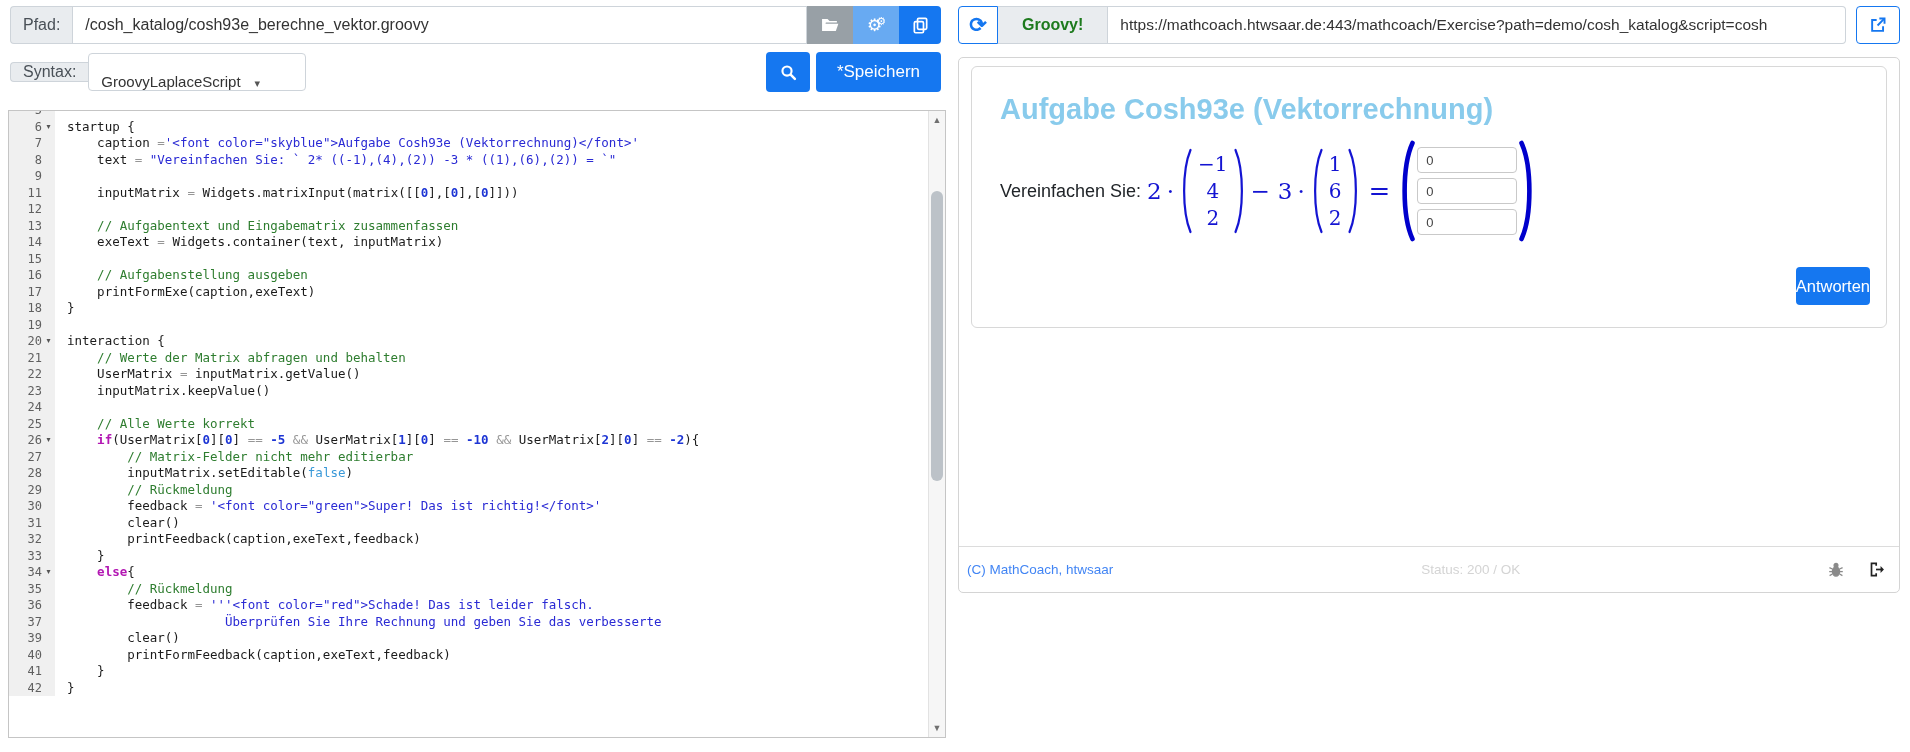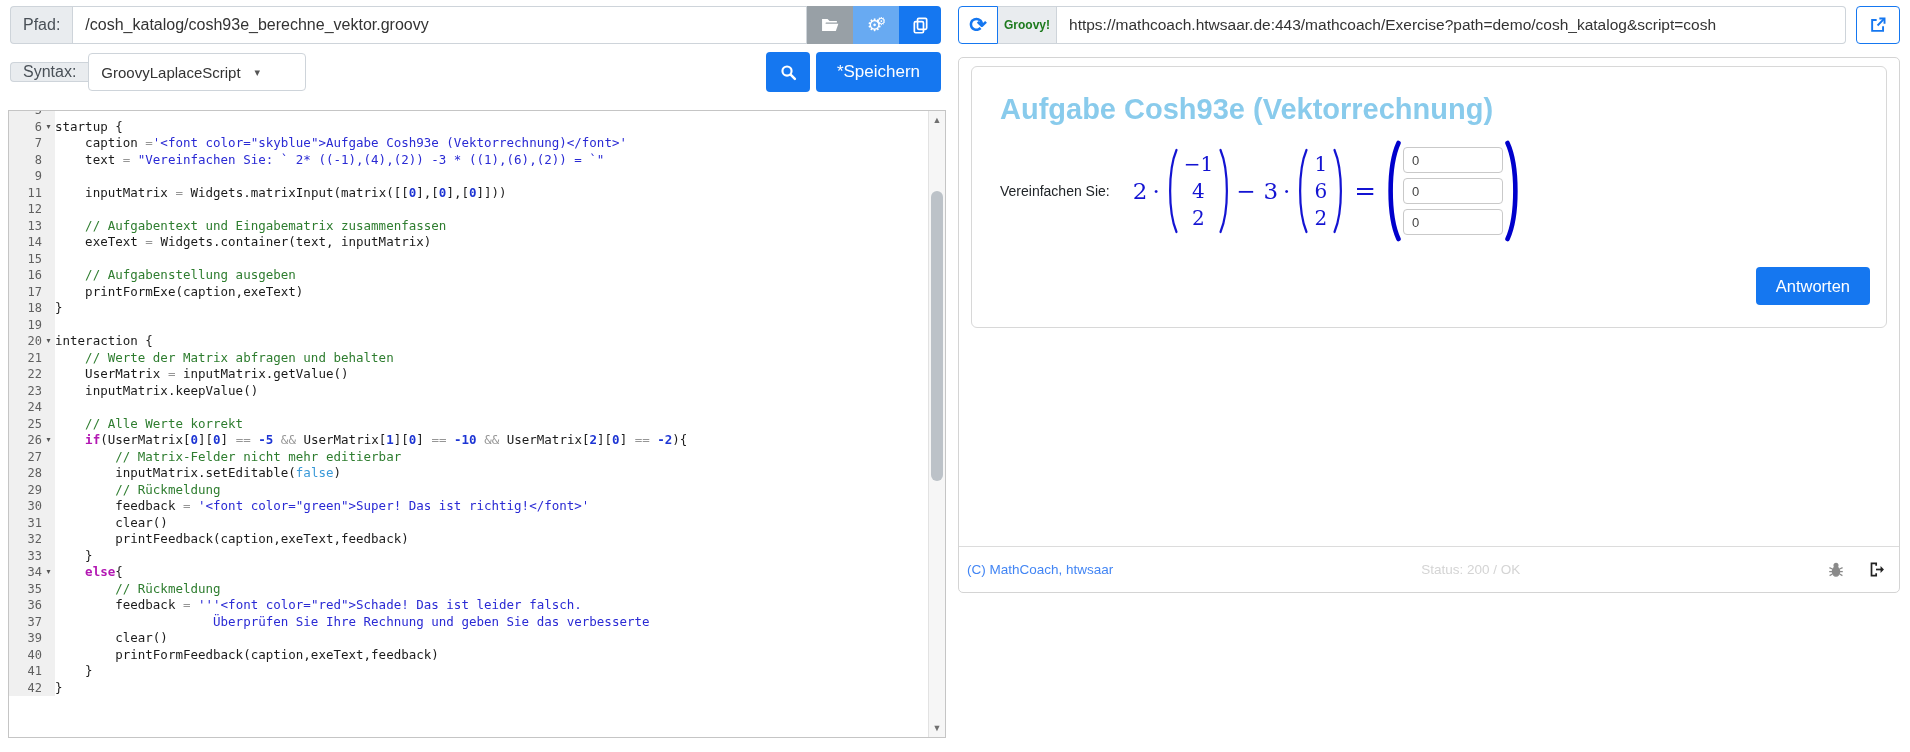--- a/index.html
+++ b/index.html
@@ -16,39 +16,39 @@
               color:#495057; font-size:16px; white-space:nowrap; }
   .path-input { flex:1; border:1px solid #ced4da; border-radius:0; padding:0 12px;
                 font-size:16px; color:#333; outline:none; min-width:0; }
   .btn { display:flex; align-items:center; justify-content:center; border:none;
          cursor:pointer; font-family:"Liberation Sans",sans-serif; }
   .btn-gray { background:#98a0a6; width:46px; }
   .btn-lblue { background:#68aaf2; width:46px; }
   .btn-blue  { background:#1577f0; color:#fff; }
   .grp-end { border-radius:0 4px 4px 0; width:42px; }
   .syntax-select { width:218px; height:38px; border:1px solid #ced4da; border-radius:4px;
-                   background:#fff; display:flex; align-items:center; gap:14px;
+                   background:#fff; display:flex; align-items:flex-end; gap:14px;
                    padding:0 12px; font-size:15px; color:#333; cursor:pointer; }
   .caret { color:#555; font-size:11px; }
   .spacer { flex:1; }
   .btn-search { width:44px; height:40px; border-radius:4px; margin-right:6px; }
   .btn-save { height:40px; padding:0 18px; border-radius:4px; font-size:17px; width:125px; }
 
   
   .editor { position:absolute; left:8px; top:110px; width:938px; height:628px;
             border:1px solid #c5c5c5; background:#fff; overflow:hidden;
             font-family:"DejaVu Sans Mono", monospace; font-size:12.5px; }
   .code-area { margin-top:-9px; }
   .cl { display:flex; height:16.5px; line-height:16.5px; }
   .gut { display:inline-flex; width:46px; min-width:46px; background:#f0f0f0;
          justify-content:flex-end; align-items:center; }
   .lnum { color:#5f5f5f; font-size:12px; text-align:right; }
   .fold { width:13px; font-size:8px; color:#555; text-align:center;
           font-family:"Liberation Sans",sans-serif; }
-  .ct { white-space:pre; color:#1b1b1b; }
+  .ct { white-space:pre; padding-left:12px; color:#1b1b1b; }
   .tk-p { color:#1b1b1b; }
   .tk-c { color:#2e7d2f; }
   .tk-s { color:#2a2ad4; }
   .tk-n { color:#1d35d4; font-weight:bold; }
   .tk-k { color:#b318b3; font-weight:bold; }
   .tk-o { color:#969696; }
   .tk-b { color:#3a99d8;margin-top:24px; }
   .vscroll { position:absolute; top:0; right:0; bottom:0; width:17px; background:#f6f6f6;
              border-left:1px solid #e2e2e2; }
   .sc-arrow { position:absolute; left:0; width:16px; height:16px; color:#707070;
@@ -56,48 +56,48 @@
               font-family:"Liberation Sans",sans-serif; }
   .sc-up { top:1px; } .sc-down { bottom:1px; }
   .sc-thumb { position:absolute; left:2px; width:12px; top:80px; height:290px;
               background:#bcc2c8; border-radius:6px; cursor:pointer; }
 
   
   .right-pane { position:absolute; left:958px; top:0; width:944px; height:752px; }
   .url-row { position:absolute; left:0; top:6px; right:2px; height:38px; display:flex; }
   .btn-refresh { width:40px; background:#fff; border:1px solid #1577f0;
                  border-radius:4px 0 0 4px; color:#1577f0; font-size:21px; font-weight:bold; }
-  .groovy-badge { display:flex; align-items:center; padding:0 6px; background:#e9ecef;
+  .groovy-badge { display:flex; align-items:center; padding:0 24px; background:#e9ecef;
                   border:1px solid #ced4da; border-left:none; color:#1d7a1d;
-                  font-weight:bold; font-size:12px; }
+                  font-weight:bold; font-size:16px; }
   .url-input { flex:1; border:1px solid #ced4da; border-left:none; border-radius:0 4px 4px 0;
                padding:0 12px; font-size:15.5px; color:#333; outline:none; min-width:0; }
   .btn-ext { width:44px; margin-left:10px; background:#fff; border:1px solid #1577f0;
              border-radius:4px; }
 
   .card { position:absolute; left:0; top:57px; width:942px; height:536px;
           border:1px solid #d4d4d4; border-radius:5px; background:#fff; }
   .form-box { position:absolute; left:12px; right:12px; top:8px; height:262px;
               border:1px solid #d8d8d8; border-radius:6px; background:#fff; }
   .ex-title { padding:26px 0 0 28px; font-size:29px; font-weight:bold; color:#89cbec; }
   .math-row { display:flex; align-items:center; margin:14px 0 0 28px; }
-  .prompt { font-size:14px; color:#212529; margin-right:19px; }
+  .prompt { font-size:18px; color:#212529; margin-right:2px; }
   .m-blue { color:#1414d2; font-family:"DejaVu Serif", serif; }
   .m-num { font-size:23px; margin:0 4px; }
   .m-dot { font-size:23px; margin:0 5px 0 1px; }
   .m-eq  { font-size:26px; margin:0 8px; }
   .vec { display:inline-flex; flex-direction:column; align-items:center;
          font-family:"DejaVu Serif", serif; font-size:20px; color:#1414d2;
          line-height:23px; row-gap:4px; padding:0 6px; }
   .paren { display:block; }
   .anscol { display:flex; flex-direction:column; gap:5px; margin:0 2px; }
   .ans { width:100px; height:26px; border:1px solid #c9c9c9; border-radius:4px;
          padding:0 8px; font-size:13px; color:#444; outline:none;
          font-family:"Liberation Sans",sans-serif; }
-  .btn-answer { position:absolute; right:16px; bottom:22px; height:38px; padding:0 20px;
+  .btn-answer { position:absolute; right:16px; bottom:22px; height:38px; padding:0 0;
                 border-radius:4px; font-size:16.5px; }
   .card-footer { position:absolute; left:0; right:0; bottom:0; height:46px;
                  border-top:1px solid #dcdcdc; display:flex; align-items:center;
                  padding:0 14px 0 8px;gap:12px; }
   .copy-link { color:#4285f4; font-size:13.5px; text-decoration:none; cursor:pointer; }
   .status { margin:4px auto; color:#d4d4d4; font-size:13.5px; }
   .foot-ic { display:flex; align-items:center; gap:24px; }
   .icon { display:inline-flex; align-items:center; justify-content:center; }
   .gear-glyphs { color:#fff; font-size:17px; letter-spacing:-6px; padding-right:5px;
                  font-family:"DejaVu Sans",sans-serif; }

